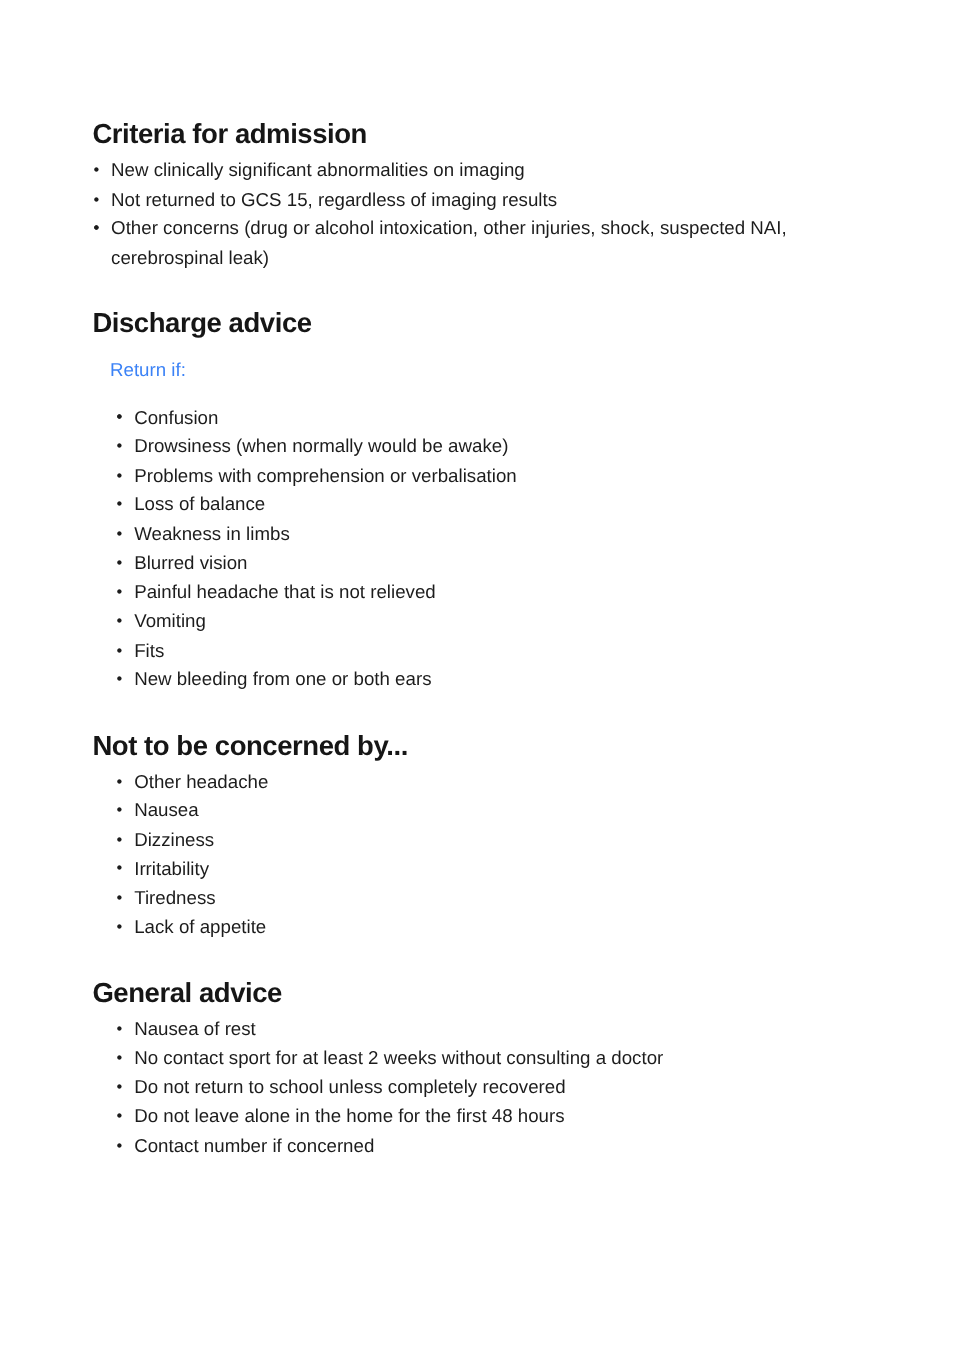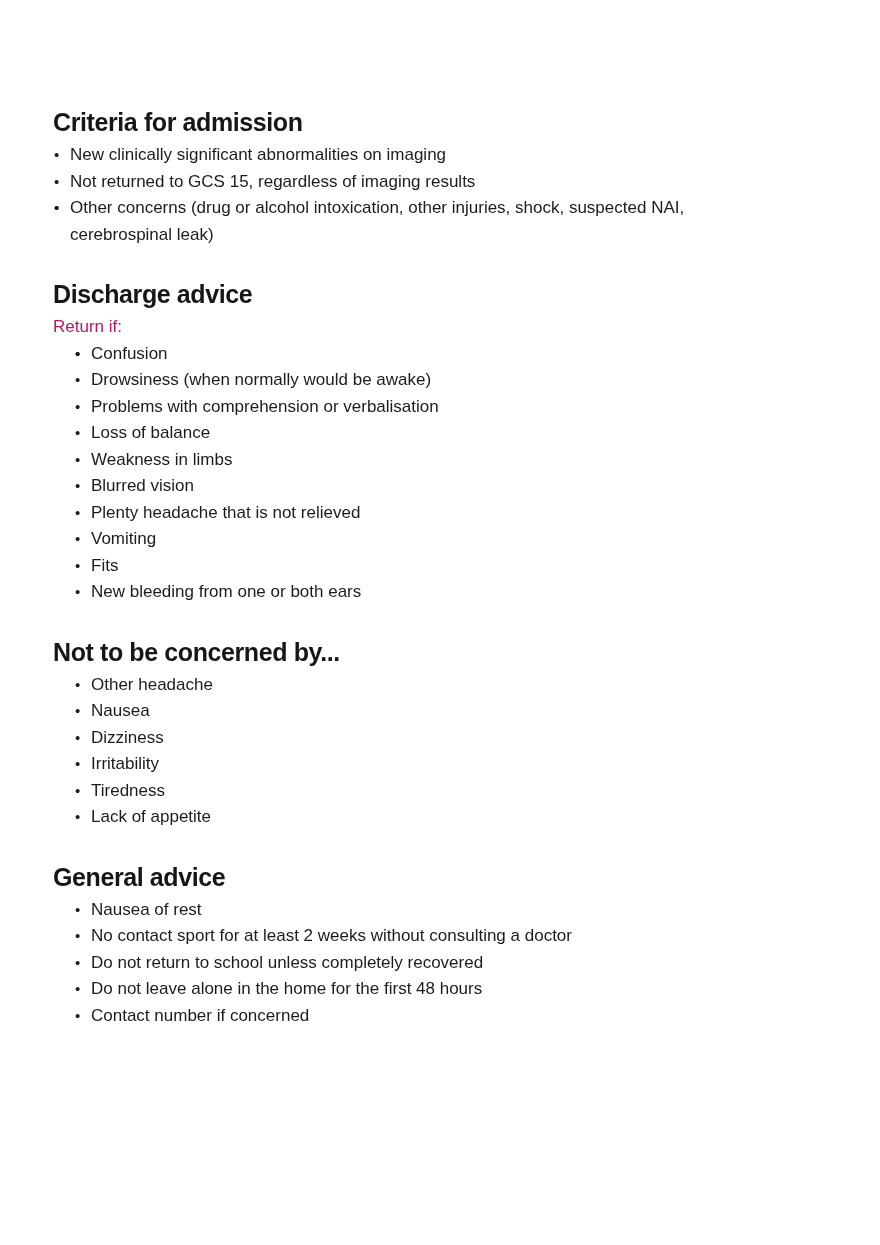--- a/index.html
+++ b/index.html
@@ -10,38 +10,38 @@
   body {
     width: 880px;
     height: 1245px;
     font-family: "Liberation Sans", "DejaVu Sans", sans-serif;
     color: #1c1c1c;
     -webkit-font-smoothing: antialiased;
   }
   .page {
     box-sizing: content-box;
     width: 665px;
-    padding: 108px 80px 0 53px;
+    padding: 108px 80px 0 84px;
   }
   .section {
     margin-bottom: 32px;
   }
   .heading {
     font-size: 25px;
     font-weight: bold;
     letter-spacing: -0.4px;
     line-height: 28px;
     margin: 0 0 6px 0;
     color: #161616;
   }
   .intro {
     font-size: 17px;
     line-height: 26.5px;
-    margin: 0;
-    color: #be185d;
+    margin: 16px;
+    color: #3b82f6;
   }
   ul.list {
     list-style: none;
     margin: 0;
     padding: 0;
     font-size: 17px;
     line-height: 26.5px;
   }
   ul.list.indented {
     padding-left: 21px;
@@ -119,21 +119,21 @@
     <span class="item-text">Weakness in limbs</span>
   </li>
 
   <li class="item">
     <span class="bullet">•</span>
     <span class="item-text">Blurred vision</span>
   </li>
 
   <li class="item">
     <span class="bullet">•</span>
-    <span class="item-text">Plenty headache that is not relieved</span>
+    <span class="item-text">Painful headache that is not relieved</span>
   </li>
 
   <li class="item">
     <span class="bullet">•</span>
     <span class="item-text">Vomiting</span>
   </li>
 
   <li class="item">
     <span class="bullet">•</span>
     <span class="item-text">Fits</span>

